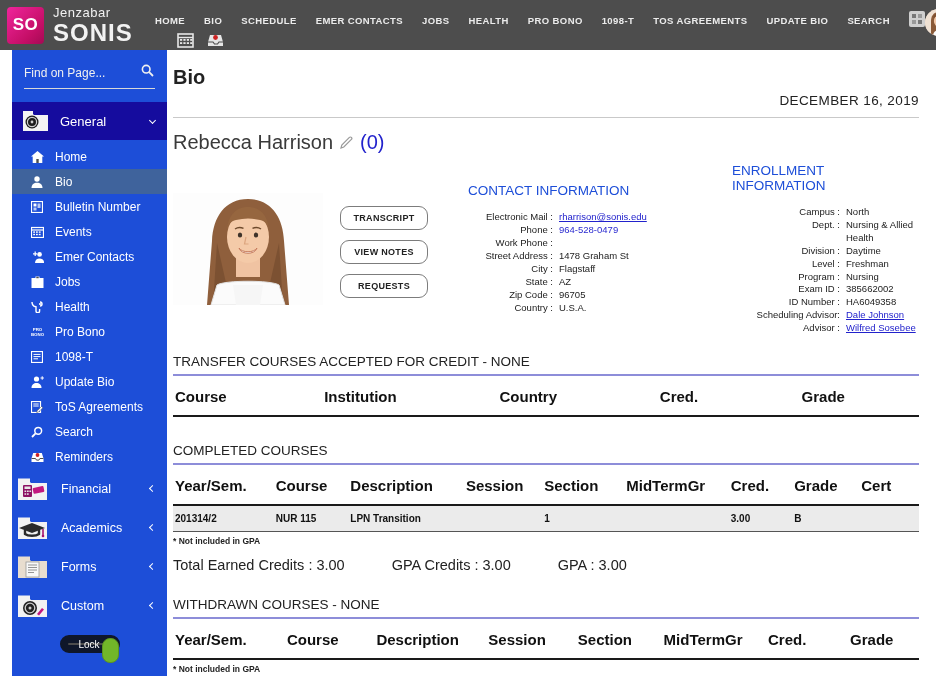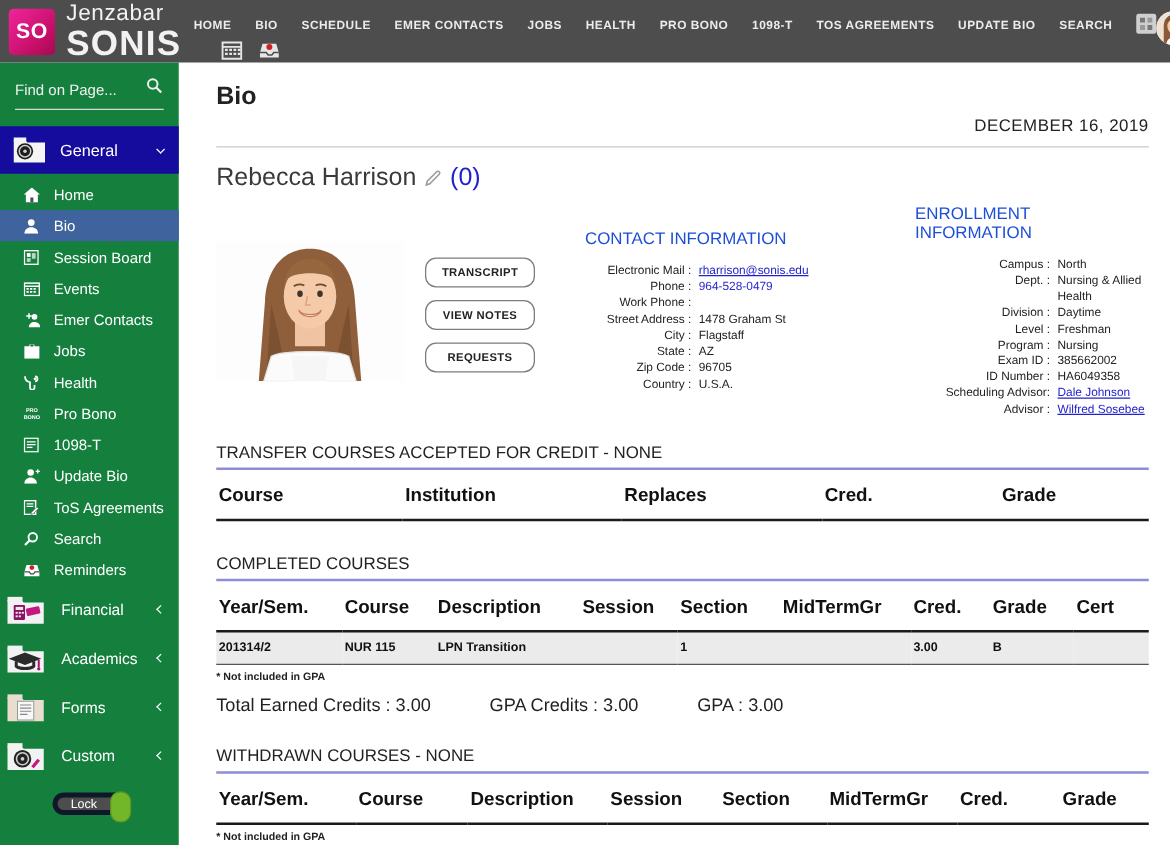--- a/index.html
+++ b/index.html
@@ -6,46 +6,46 @@
   html,body { margin:0; padding:0; }
   body {
     width:936px; height:676px; position:relative; overflow:hidden;
     font-family:"Liberation Sans", sans-serif; background:#fff; color:#222;
   }
   
   .topbar { position:absolute; top:0; left:0; width:936px; height:50px; background:#4d4d4d; display:flex; z-index:10; }
   .logo-area { width:155px; flex:0 0 155px; display:flex; align-items:center; padding-left:7px; gap:9px; }
   .logo-sq { width:37px; height:37px; border-radius:4px; background:linear-gradient(135deg,#f0259c 0%,#c40e66 70%,#a40a54 100%); color:#fff; font-weight:bold; font-size:17px; display:flex; align-items:center; justify-content:center; letter-spacing:0.5px; }
   .brand-txt { line-height:1; color:#f2f2f2; }
-  .brand-l1 { font-size:18px; letter-spacing:0.5px; margin-bottom:2px; }
-  .brand-l2 { font-size:28px; font-weight:bold; letter-spacing:1px; }
+  .brand-l1 { font-size:13px; letter-spacing:0.5px; margin-bottom:2px; }
+  .brand-l2 { font-size:24px; font-weight:bold; letter-spacing:1px; }
   .nav-wrap { flex:1; padding-top:13px; }
   .nav-row1 { display:flex; align-items:center; }
   .nav-item { color:#ececec; font-size:9.5px; font-weight:bold; letter-spacing:0.4px; margin-right:19px; white-space:nowrap; cursor:pointer; }
   .nav-grid-btn { width:16px; height:16px; background:#cfcfcf; border-radius:2px; display:inline-flex; align-items:center; justify-content:center; margin-top:-2px; }
   .nav-row2 { display:flex; gap:13px; padding-left:22px; margin-top:5px; }
   .user-area { display:flex; align-items:flex-start; gap:7px; padding:9px 10px 0 0; }
   .avatar { width:27px; height:27px; border-radius:50%; overflow:hidden; background:#e9d6c6; flex:0 0 27px; }
   .chev-dn { display:inline-block; width:5px; height:5px; border-right:1.5px solid #fff; border-bottom:1.5px solid #fff; transform:rotate(45deg); margin-top:3px; }
   
-  .sidebar { position:absolute; top:50px; left:0; width:143px; height:626px; background:#15803d; z-index:5; }
+  .sidebar { position:absolute; top:50px; left:12px; width:155px; height:626px; background:#1d4ed8; z-index:5; }
   .findonpage { padding:13px 12px 0 12px; position:relative; }
   .findonpage input { width:100%; background:transparent; border:none; border-bottom:1px solid #d8d8d8; color:#f0f0f0; font-size:12px; font-family:"Liberation Sans",sans-serif; padding:2px 20px 8px 0; outline:none; }
   .findonpage input::placeholder { color:#f0f0f0; opacity:1; }
   .fop-search { position:absolute; right:13px; bottom:8px; }
   .general-row { margin-top:13px; background:#150c9e; height:38px; display:flex; align-items:center; padding:0 12px 0 10px; gap:11px; color:#fff; font-size:13px; cursor:pointer; }
   .general-row .chev-dn { margin-left:auto; margin-top:-2px; }
   .side-list { margin-top:4px; }
   .side-item { height:25px; display:flex; align-items:center; padding-left:17px; gap:10px; color:#fff; font-size:12px; cursor:pointer; }
   .side-item.active { background:#3f639c; }
   .side-ic { width:16px; display:flex; justify-content:center; flex:0 0 16px; }
   .side-group { height:39px; display:flex; align-items:center; padding:0 12px 0 5px; gap:13px; color:#fff; font-size:12.5px; margin-top:0; cursor:pointer; }
   .chev-left { display:inline-block; width:5px; height:5px; border-left:1.5px solid #fff; border-bottom:1.5px solid #fff; transform:rotate(45deg); margin-left:auto; }
   .lock-wrap { margin-top:10px; display:flex; justify-content:center; }
-  .lock-btn { position:relative; width:60px; height:18px; border:4px solid #0f172a; border-radius:11px; color:#fff; font-size:10px; display:flex; align-items:center; padding-left:11px; background:#4d4d4d; cursor:pointer; }
+  .lock-btn { position:relative; width:60px; height:18px; border:8px solid #0f172a; border-radius:11px; color:#fff; font-size:10px; display:flex; align-items:center; padding-left:11px; background:#4d4d4d; cursor:pointer; }
   .lock-knob { position:absolute; right:-7px; top:-5px; width:17px; height:25px; border-radius:8px; background:#72b629; border:1px solid #5c9420; }
   
   .main { position:absolute; left:155px; top:50px; width:781px; height:626px; background:#fff; padding:16px 17px 0 18px; overflow:hidden; }
   .page-title { font-size:20px; font-weight:bold; color:#222; margin:0; }
   .date-line { text-align:right; font-size:13.5px; color:#222; margin-top:4px; letter-spacing:0.4px; }
   .top-rule { border:none; border-top:1px solid #c9c9c9; margin:9px 0 0 0; }
   .student-row { margin-top:13px; font-size:20px; color:#3a3a3a; display:flex; align-items:center; gap:7px; }
   .edit-ic { color:#9a9a9a; cursor:pointer; display:inline-flex; }
   .counter-link { color:#2222cc; cursor:pointer; text-decoration:none; }
   .profile-flex { display:flex; margin-top:9px;align-items:center; }
@@ -190,21 +190,21 @@
     </div>
     <div class="side-item">
       <span class="side-ic">
           <svg width="12" height="12" viewBox="0 0 12 12">
             <rect x="0.5" y="0.5" width="11" height="11" fill="none" stroke="#fff" stroke-width="1.2"></rect>
             <rect x="2.5" y="2.5" width="3" height="3" fill="#fff"></rect>
             <rect x="6.5" y="2.5" width="3" height="4.5" fill="#fff" opacity="0.7"></rect>
             <rect x="2.5" y="6.5" width="3" height="3" fill="#fff" opacity="0.7"></rect>
           </svg>
         </span>
-      <span>Session Board</span>
+      <span>Bulletin Number</span>
     </div>
     <div class="side-item">
       <span class="side-ic">
           <svg width="13" height="12" viewBox="0 0 13 12">
             <rect x="0.5" y="1.5" width="12" height="10" fill="none" stroke="#fff" stroke-width="1.2"></rect>
             <line x1="0.5" y1="4" x2="12.5" y2="4" stroke="#fff" stroke-width="1.2"></line>
             <g fill="#fff">
               <rect x="2.2" y="5.4" width="1.8" height="1.4"></rect>
               <rect x="5" y="5.4" width="1.8" height="1.4"></rect>
               <rect x="7.8" y="5.4" width="1.8" height="1.4"></rect>
@@ -499,21 +499,21 @@
           <col style="width:20%">
           <col style="width:23.5%">
           <col style="width:21.5%">
           <col style="width:19%">
           <col style="width:16%">
         </colgroup>
       <thead>
           <tr>
         <th>Course</th>
         <th>Institution</th>
-        <th>Replaces</th>
+        <th>Country</th>
         <th>Cred.</th>
         <th>Grade</th>
       </tr>
         </thead>
     </table>
   </div>
 
   <div class="section" style="margin-top:26px">
     <div class="section-title">COMPLETED COURSES</div>
     <table class="grid">

